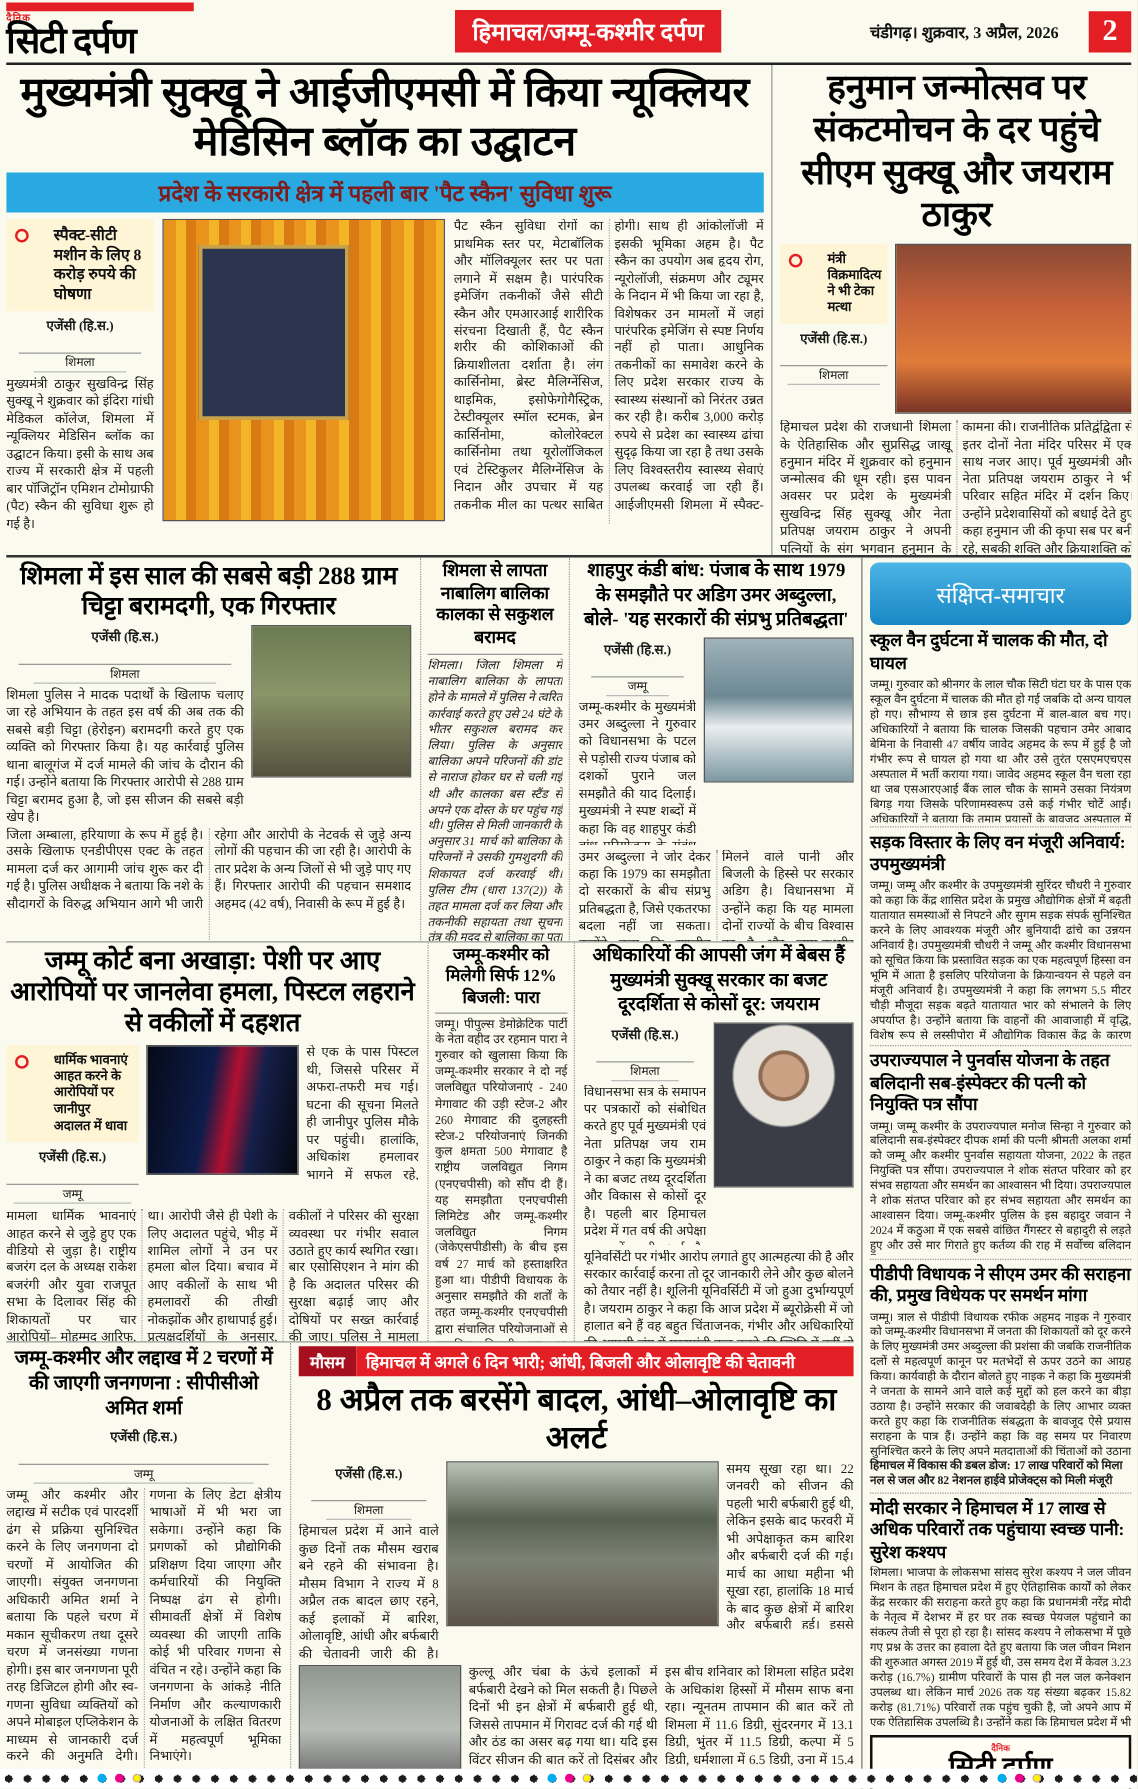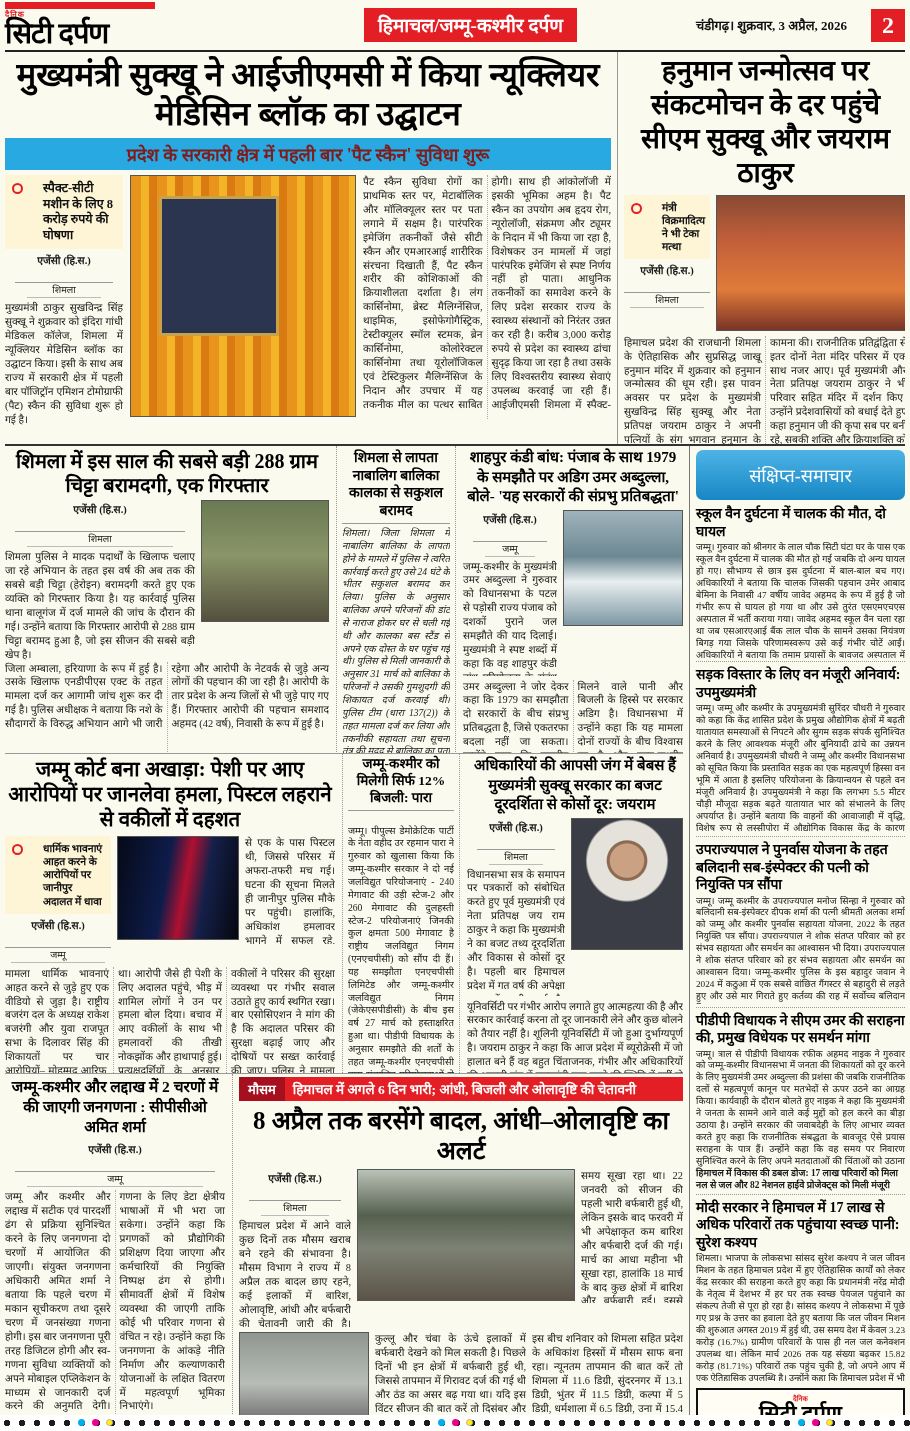--- a/index.html
+++ b/index.html
@@ -63,21 +63,21 @@
   .missing .hl { font-size:14px; line-height:1.25; padding:3px 0 4px; border-bottom:1px solid #999; margin-bottom:3px; }
   .missing .body { font-style:italic; font-size:9.6px; }
   .dam .hl { font-size:15px; line-height:1.3; padding:2px 0 3px; }
   .dam-grid { display:grid; grid-template-columns:1fr 120px; gap:6px; }
   .dam-photo { height:116px; background:linear-gradient(180deg,#9fb3bb 0%,#6c8893 40%,#e9eef0 62%,#7c98a3 100%); }
 
   .court .hl { font-size:20.5px; line-height:1.22; padding:3px 0 4px; }
   .court-grid { display:grid; grid-template-columns:106px 122px 1fr; gap:6px; }
   .court-photo { height:104px; background:linear-gradient(100deg,#060a18 0%,#0d1c4a 40%,#b01030 55%,#15204a 70%,#05070f 100%); }
   .power { border-left:1px dotted #999; border-right:1px dotted #999; padding:0 5px; }
-  .power .hl { font-size:13.5px; line-height:1.25; padding:2px 0 3px; border-bottom:1px solid #999; margin-bottom:14px;}
+  .power .hl { font-size:13.5px; line-height:1.25; padding:2px 0 3px; border-bottom:1px solid #999; margin-bottom:3px;}
   .power .body { font-size:9.6px; }
   .jairam .hl { font-size:15px; line-height:1.3; padding:2px 0 3px; }
   .jairam-grid { display:grid; grid-template-columns:1fr 112px; gap:6px; }
   .jairam-photo { height:132px; background:radial-gradient(circle at 50% 32%, #caa183 16%, #8d6b52 17% 19%, #e4e2da 20% 38%, #3a3d46 40%); }
 
   .census .hl { font-size:15.5px; line-height:1.3; padding:3px 0; }
   .weather { border-left:1px dotted #999; padding-left:6px; }
   .kicker { display:flex; margin-top:3px; }
   .kicker .k1 { background:#a60f1d; color:#fff; font-weight:900; font-size:13px; padding:3px 9px; }
   .kicker .k2 { background:#e31e24; color:#fff; font-weight:900; font-size:13.5px; padding:3px 8px; flex:1; }

